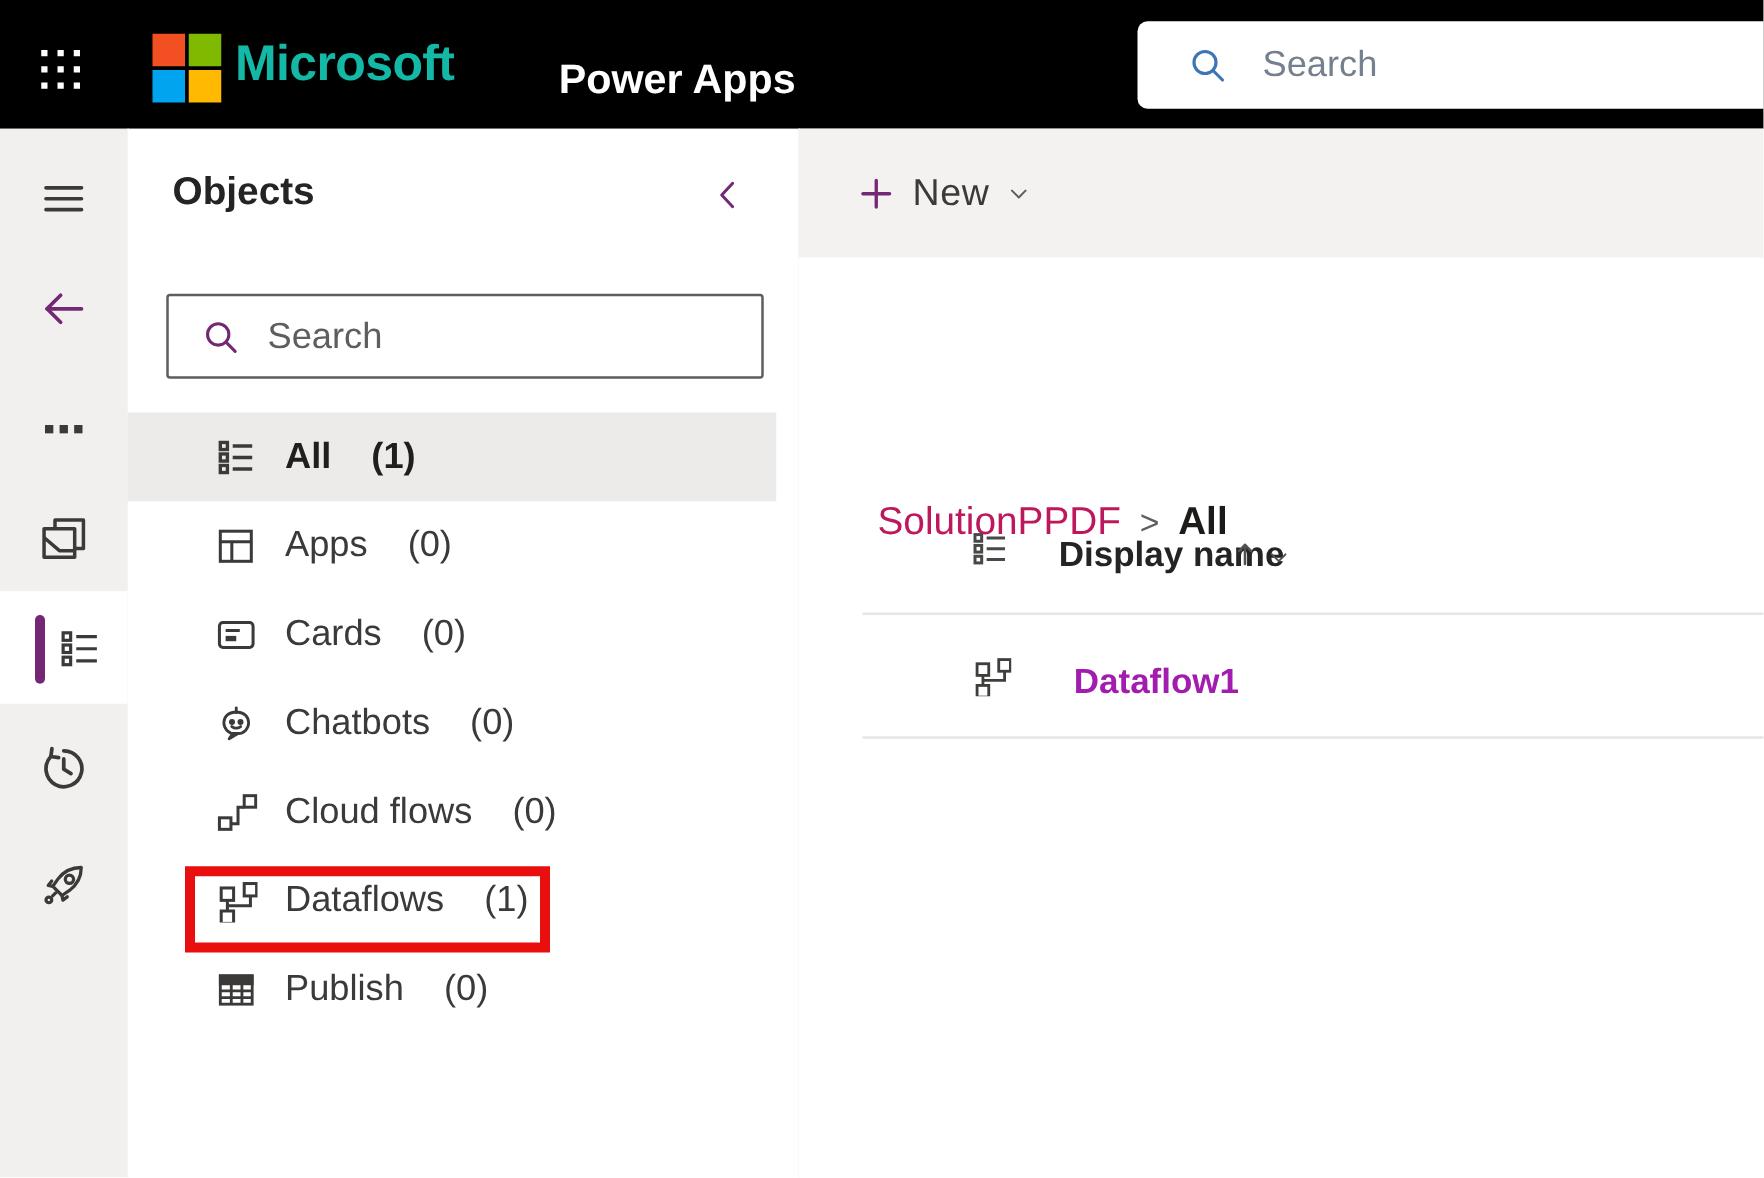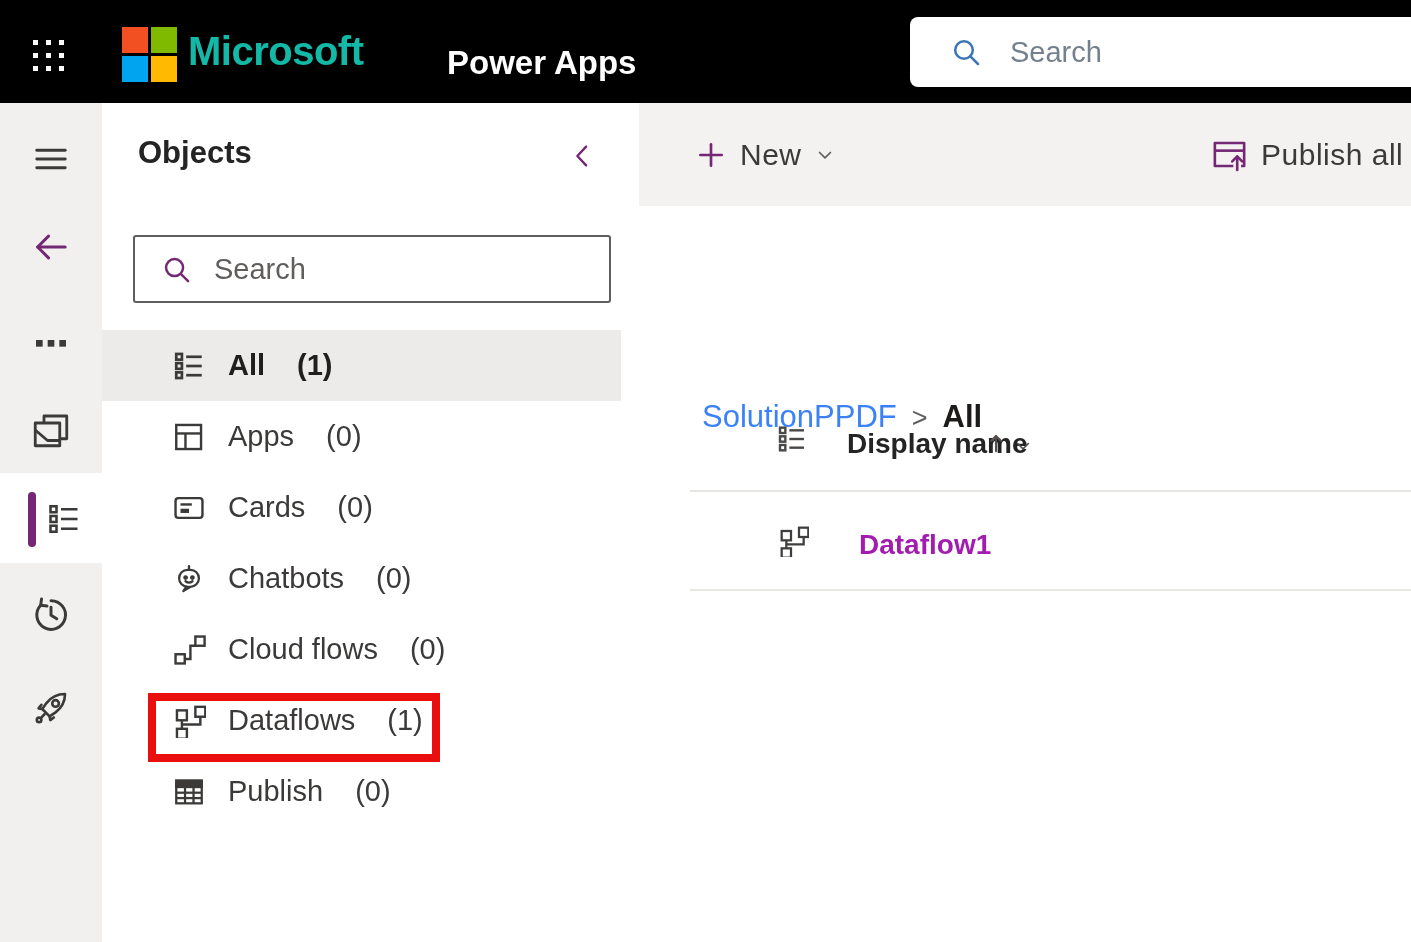--- a/index.html
+++ b/index.html
@@ -54,28 +54,28 @@
   .sb-item.selected{background:#edebe9;font-weight:700;color:#201f1e;}
   .sb-ico{width:34px;height:34px;flex:0 0 34px;color:#3b3a39;}
   .red-box{position:absolute;left:46px;top:590px;width:292px;height:69px;
         border:8px solid #e90f0f;box-sizing:border-box;pointer-events:none;z-index:5;}
 
   
   .main{position:absolute;left:639px;top:103px;right:0;bottom:0;background:#fff;}
   .cmdbar{position:absolute;left:0;top:0;right:0;height:103px;background:#f3f2f1;}
   .cmd{position:absolute;top:0;height:103px;display:flex;align-items:center;gap:13px;
         font-size:30px;color:#3b3a39;cursor:pointer;letter-spacing:0.5px;}
-  .cmd-new{left:56px;}
+  .cmd-new{left:46px;}
   .cmd-add{left:180px;}
   .cmd-add .lbl{min-width:250px;letter-spacing:1px;}
   .cmd-pub{left:572px;}
   .chev{color:#605e5c;}
   .breadcrumb{position:absolute;left:63px;top:296px;display:flex;align-items:center;gap:15px;
         font-size:31px;}
-  .bc-parent{color:#3b82f6;cursor:pointer;}
+  .bc-parent{color:#be185d;cursor:pointer;}
   .bc-sep{color:#605e5c;font-size:27px;padding-top:2px;}
   .bc-cur{color:#1c1b1a;font-weight:700;}
   .th-icon{position:absolute;left:137px;top:320px;color:#4a4846;cursor:pointer;}
   .th-label{position:absolute;left:208px;top:325px;font-size:28px;font-weight:700;color:#242424;
         cursor:pointer;}
   .th-sort{position:absolute;left:344px;top:327px;color:#53504e;}
   .th-chev{position:absolute;left:374px;top:333px;color:#53504e;cursor:pointer;}
   .divider{position:absolute;left:51px;right:0;height:2px;background:#e8e6e3;}
   .d1{top:387px;} .d2{top:486px;}
   .row-icon{position:absolute;left:138px;top:422px;color:#3f3e3d;}
@@ -309,32 +309,20 @@
         </span>
         <span class="lbl">New</span>
         <span class="chev">
           <svg width="20" height="20" viewBox="0 0 24 24" fill="none" stroke="currentColor" stroke-width="2" stroke-linecap="round" stroke-linejoin="round">
             <path d="M5.5 9 L12 15.5 L18.5 9"></path>
           </svg>
         </span>
       </div>
 
 
-      <div class="cmd cmd-pub">
-        <span>
-          <svg width="37" height="37" viewBox="0 0 24 24" fill="none" stroke="#742774" stroke-width="1.7" stroke-linejoin="round">
-            <rect x="2.5" y="4.5" width="19" height="15"></rect>
-            <line x1="2.5" y1="9.5" x2="21.5" y2="9.5"></line>
-            <path d="M17 22 V13.5" stroke="#f3f2f1" stroke-width="5"></path>
-            <path d="M17 22 V13.5" stroke-linecap="round"></path>
-            <path d="M13.8 16.5 L17 13.2 L20.2 16.5" stroke-linecap="round"></path>
-          </svg>
-        </span>
-        <span class="lbl">Publish all</span>
-      </div>
     </div>
 
     <div class="breadcrumb">
       <span class="bc-parent">SolutionPPDF</span>
       <span class="bc-sep">&gt;</span>
       <span class="bc-cur">All</span>
     </div>
 
     <span class="th-icon">
       <svg width="32" height="32" viewBox="0 0 24 24" fill="none" stroke="currentColor" stroke-width="1.8">

